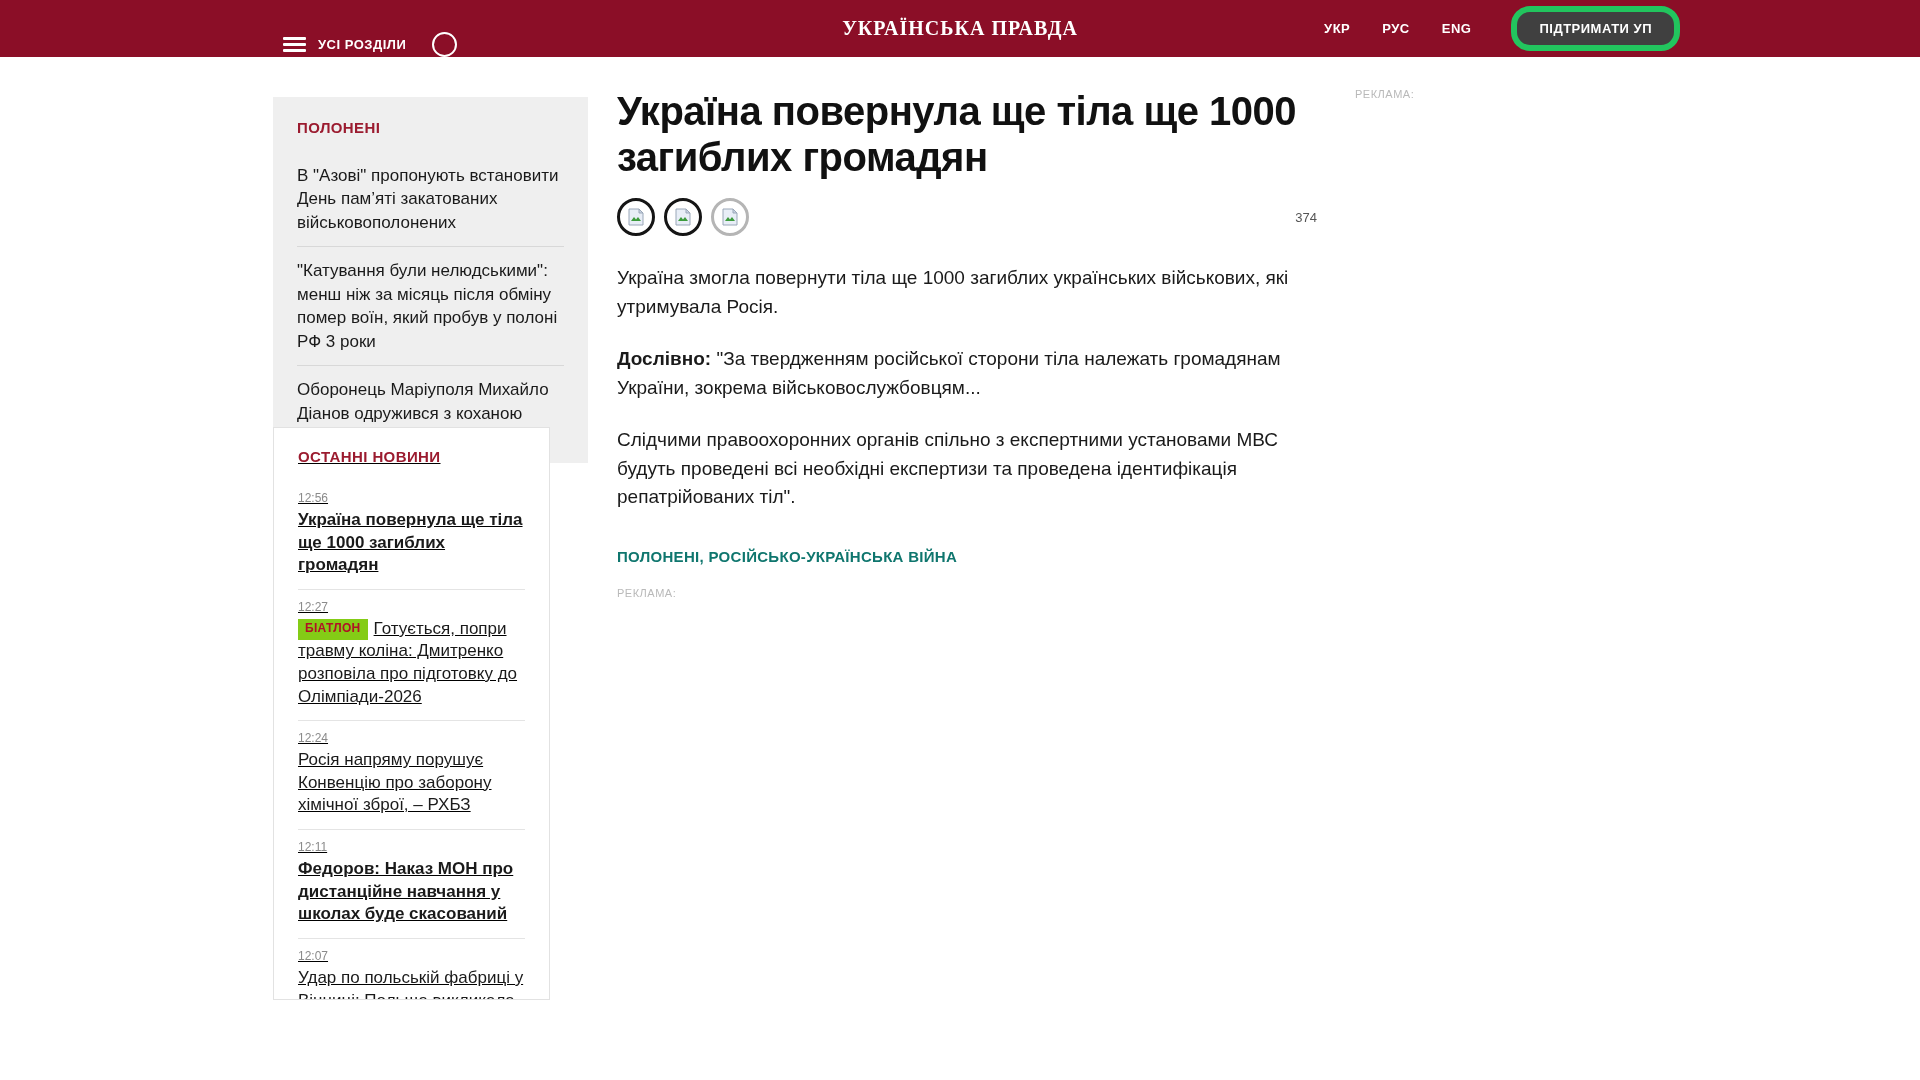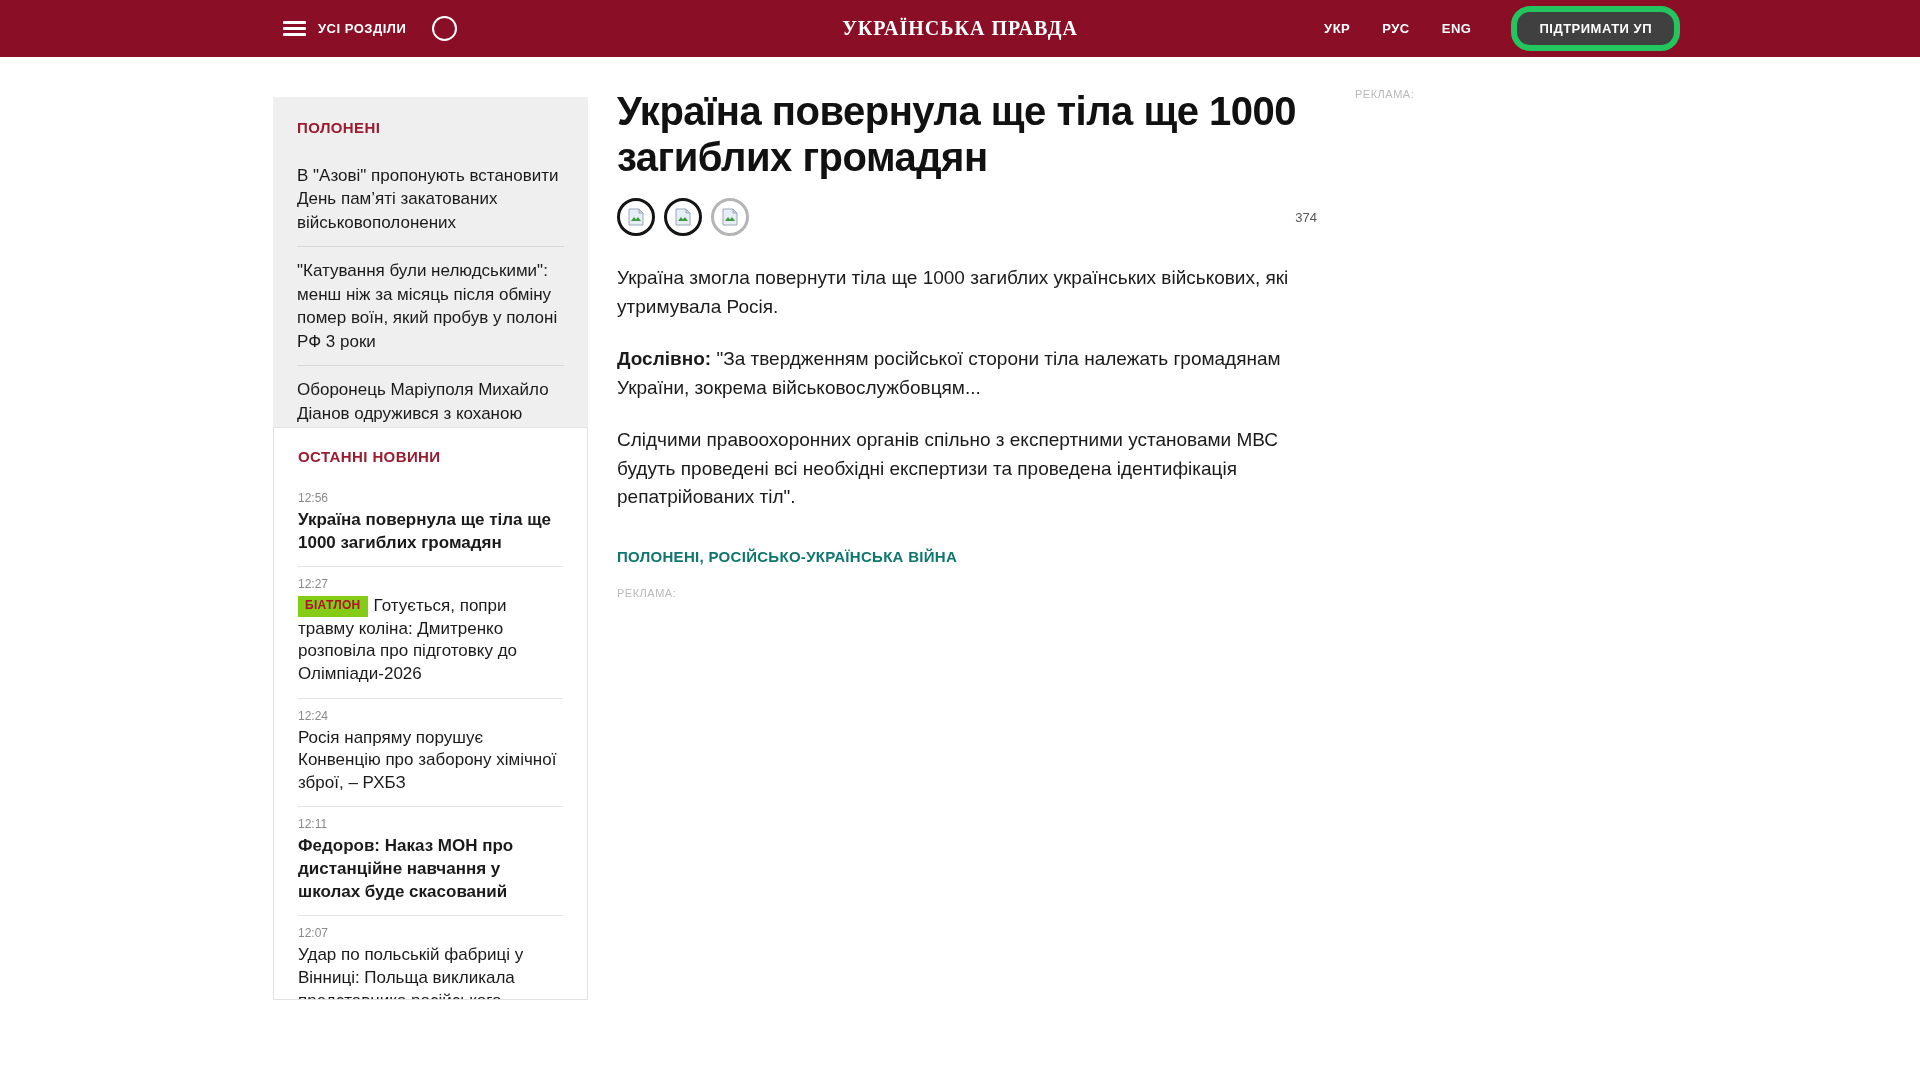--- a/index.html
+++ b/index.html
@@ -3,21 +3,21 @@
 <meta charset="utf-8">
 <style>
   * { margin:0; padding:0; box-sizing:border-box; }
   html,body { width:1920px; height:1080px; background:#ffffff; font-family:"Liberation Sans", sans-serif; overflow:hidden; }
 
   
   .header {
     position:absolute; top:0; left:0; width:1920px; height:57px;
     background:#8B0E27; color:#fff;
   }
-  .header-left { position:absolute; left:283px; top:0; height:57px; display:flex; align-items:center; gap:12px; }
+  .header-left { position:absolute; left:283px; top:16px; height:57px; display:flex; align-items:center; gap:12px; }
   .burger { width:23px; height:15px; display:flex; flex-direction:column; justify-content:space-between; cursor:pointer; }
   .burger span { display:block; height:3px; background:#fff; border-radius:1px; }
   .menu-label { font-size:13px; font-weight:bold; letter-spacing:0.5px; cursor:pointer; }
   .search-circle { width:25px; height:25px; border:2px solid #fff; border-radius:50%; margin-left:14px; cursor:pointer; }
   .logo {
     position:absolute; left:0; right:0; top:0; height:57px;
     display:flex; align-items:center; justify-content:center;
     font-family:"Liberation Serif", serif; font-size:20px; letter-spacing:1px; font-weight:bold;
     pointer-events:none;
   }
@@ -35,22 +35,22 @@
   .topic-box {
     position:absolute; left:273px; top:97px; width:315px;
     background:#efefef; padding:22px 24px 26px 24px;
   }
   .box-title { font-size:15px; font-weight:bold; color:#9B1B2F; letter-spacing:0.4px; margin-bottom:16px; cursor:pointer; }
   .topic-item { font-size:17px; line-height:1.38; color:#1a1a1a; padding:12px 0; cursor:pointer; }
   .topic-item:first-of-type { padding-top:4px; }
   .topic-divider { border:none; border-top:1px solid #d8d8d8; }
 
   .latest-box {
-    position:absolute; left:273px; top:427px; width:315px; height:573px;
-    background:#ffffff; border:1px solid #e2e2e2; padding:20px 24px; overflow:hidden;
+    position:absolute; left:273px; top:427px; width:277px; height:573px;
+    background:#ffffff; border:1px solid #e2e2e2; padding:20px 24px; overflow:hidden;text-decoration:underline;
   }
   .news-item { padding:10px 0 12px 0; cursor:pointer; }
   .news-time { font-size:12px; color:#8a8a8a; margin-bottom:4px; }
   .news-text { font-size:17px; line-height:1.33; color:#1a1a1a; }
   .news-text.bold { font-weight:bold; }
   .news-divider { border:none; border-top:1px solid #e4e4e4; }
   .badge {
     display:inline-block; background:#84cc16; color:#B01126;
     font-size:12px; font-weight:bold; padding:2px 7px 3px 7px; margin-right:6px;
     vertical-align:2px; letter-spacing:0.3px; cursor:pointer;

